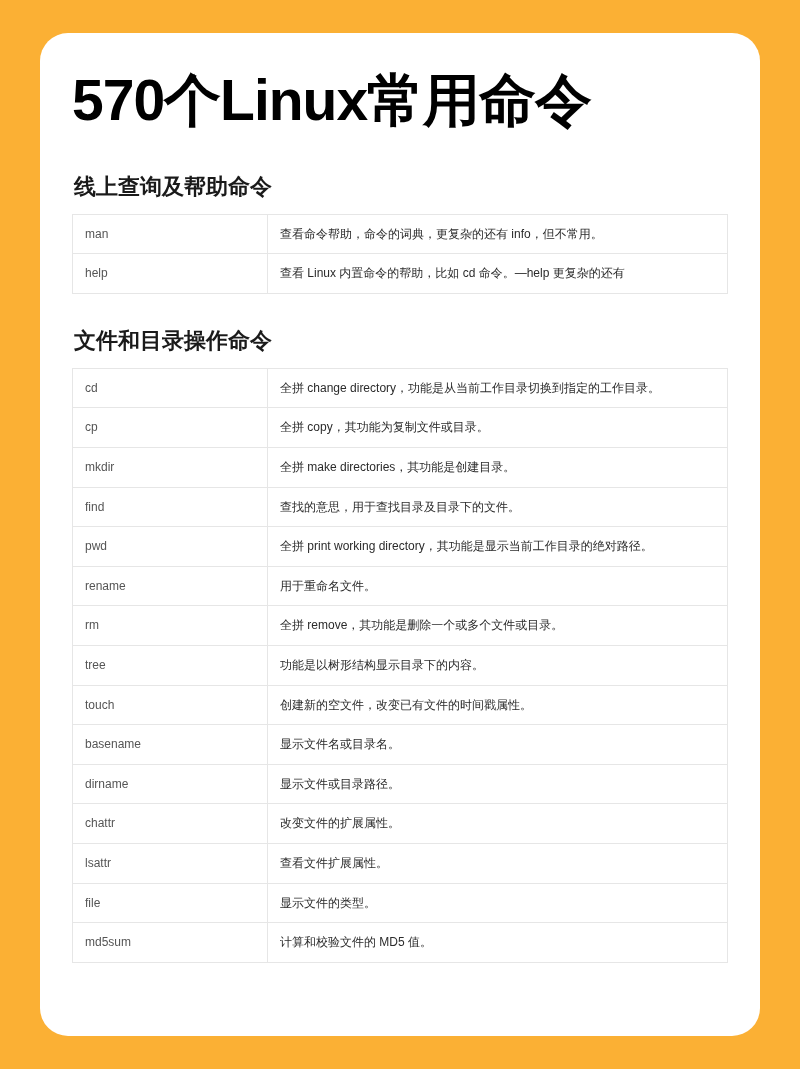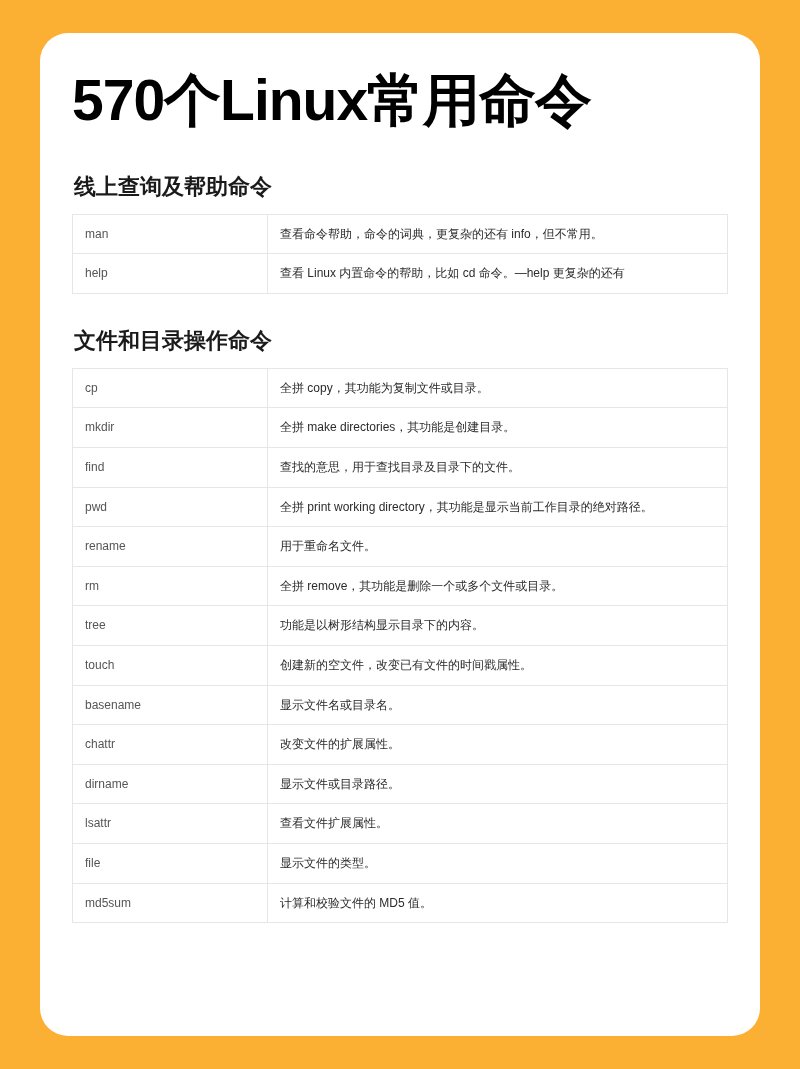--- a/index.html
+++ b/index.html
@@ -86,20 +86,24 @@
           <td class="cmd">help</td>
           <td class="desc">查看 Linux 内置命令的帮助，比如 cd 命令。—help 更复杂的还有</td>
         </tr>
       </tbody>
     </table>
 
     <h2 class="section-heading">文件和目录操作命令</h2>
     <table class="cmd-table">
       <tbody>
         <tr>
+          <td class="cmd">cd</td>
+          <td class="desc">全拼 change directory，功能是从当前工作目录切换到指定的工作目录。</td>
+        </tr>
+        <tr>
           <td class="cmd">cp</td>
           <td class="desc">全拼 copy，其功能为复制文件或目录。</td>
         </tr>
         <tr>
           <td class="cmd">mkdir</td>
           <td class="desc">全拼 make directories，其功能是创建目录。</td>
         </tr>
         <tr>
           <td class="cmd">find</td>
           <td class="desc">查找的意思，用于查找目录及目录下的文件。</td>
@@ -122,26 +126,26 @@
         </tr>
         <tr>
           <td class="cmd">touch</td>
           <td class="desc">创建新的空文件，改变已有文件的时间戳属性。</td>
         </tr>
         <tr>
           <td class="cmd">basename</td>
           <td class="desc">显示文件名或目录名。</td>
         </tr>
         <tr>
+          <td class="cmd">dirname</td>
+          <td class="desc">显示文件或目录路径。</td>
+        </tr>
+        <tr>
           <td class="cmd">chattr</td>
           <td class="desc">改变文件的扩展属性。</td>
-        </tr>
-        <tr>
-          <td class="cmd">dirname</td>
-          <td class="desc">显示文件或目录路径。</td>
         </tr>
         <tr>
           <td class="cmd">lsattr</td>
           <td class="desc">查看文件扩展属性。</td>
         </tr>
         <tr>
           <td class="cmd">file</td>
           <td class="desc">显示文件的类型。</td>
         </tr>
         <tr>

